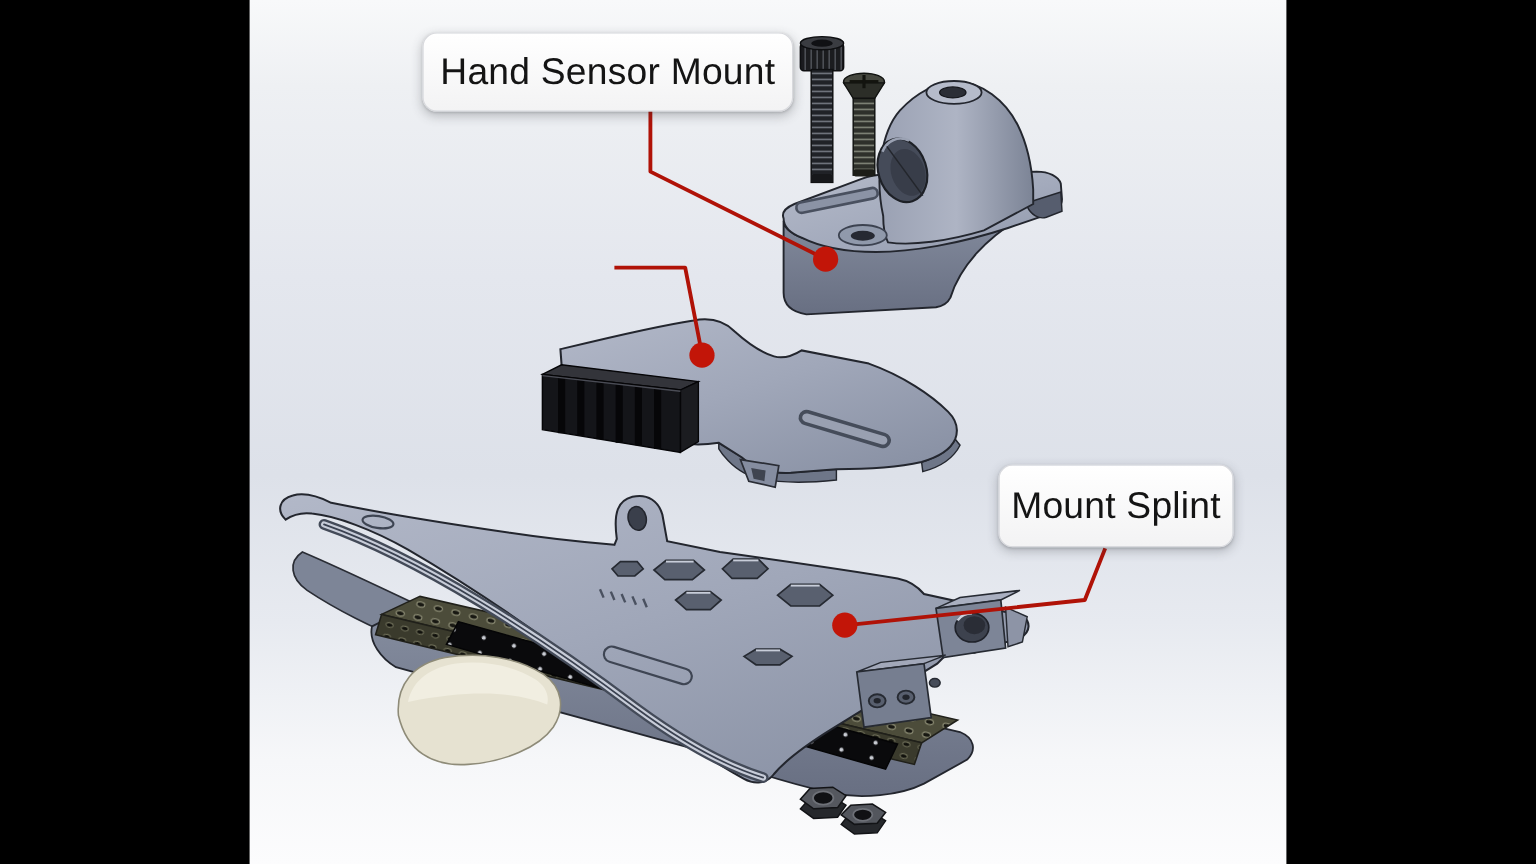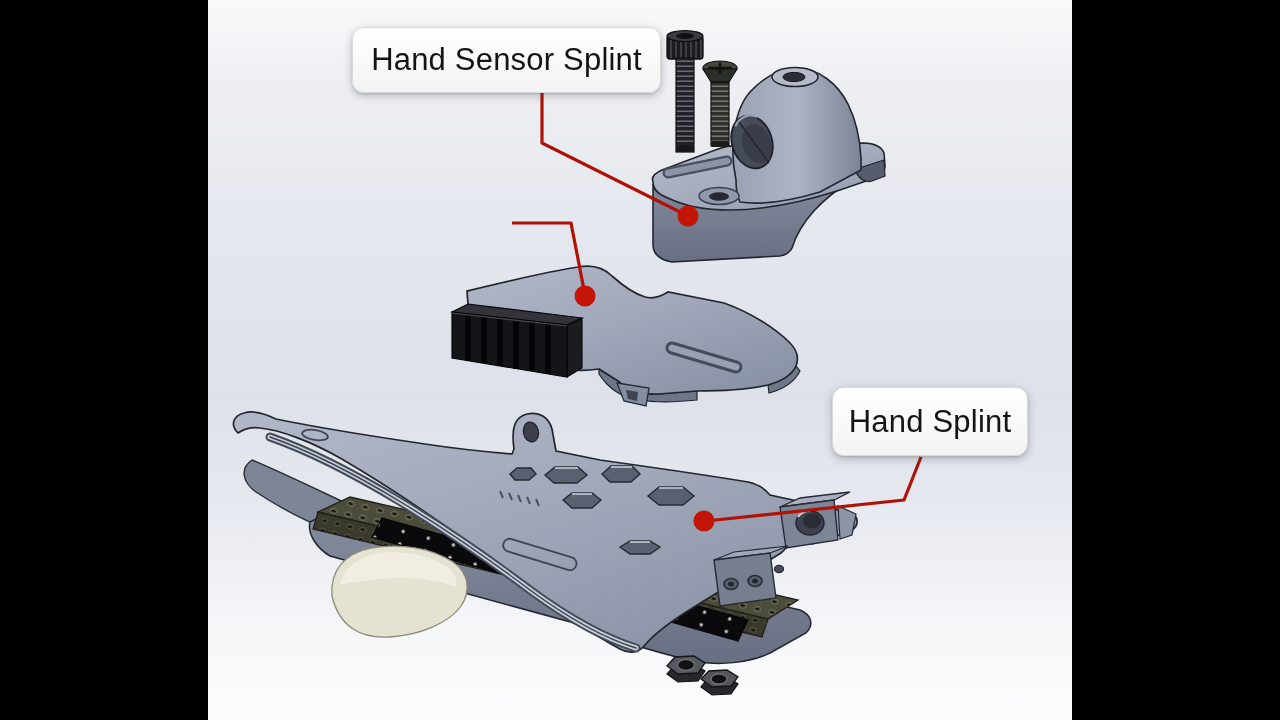--- a/index.html
+++ b/index.html
@@ -267,20 +267,20 @@
         <path d="M 512,223 L 571,223 L 585,295" fill="none" stroke-width="3.2" stroke-linejoin="round" stroke="#b01207"></path>
         <circle cx="585" cy="296" r="10.5" fill="#c21508"></circle>
       </g>
       <g>
         <path d="M 921,457 L 904,500 L 706,521" fill="none" stroke-width="3.2" stroke-linejoin="round" stroke="#b01207"></path>
         <circle cx="704" cy="521" r="10.5" fill="#c21508"></circle>
       </g>
     </svg>
 
     <div class="callout-label" style="left:144px;top:27px;width:307px;height:64px;">
-      <span>Hand Sensor Splint</span>
+      <span>Hand Sensor Mount</span>
     </div>
     <div class="callout-label" style="left:624px;top:387px;width:194px;height:67px;">
-      <span>Hand Splint</span>
+      <span>Mount Splint</span>
     </div>
 
   </div>
 </div>
 
 </body></html>

